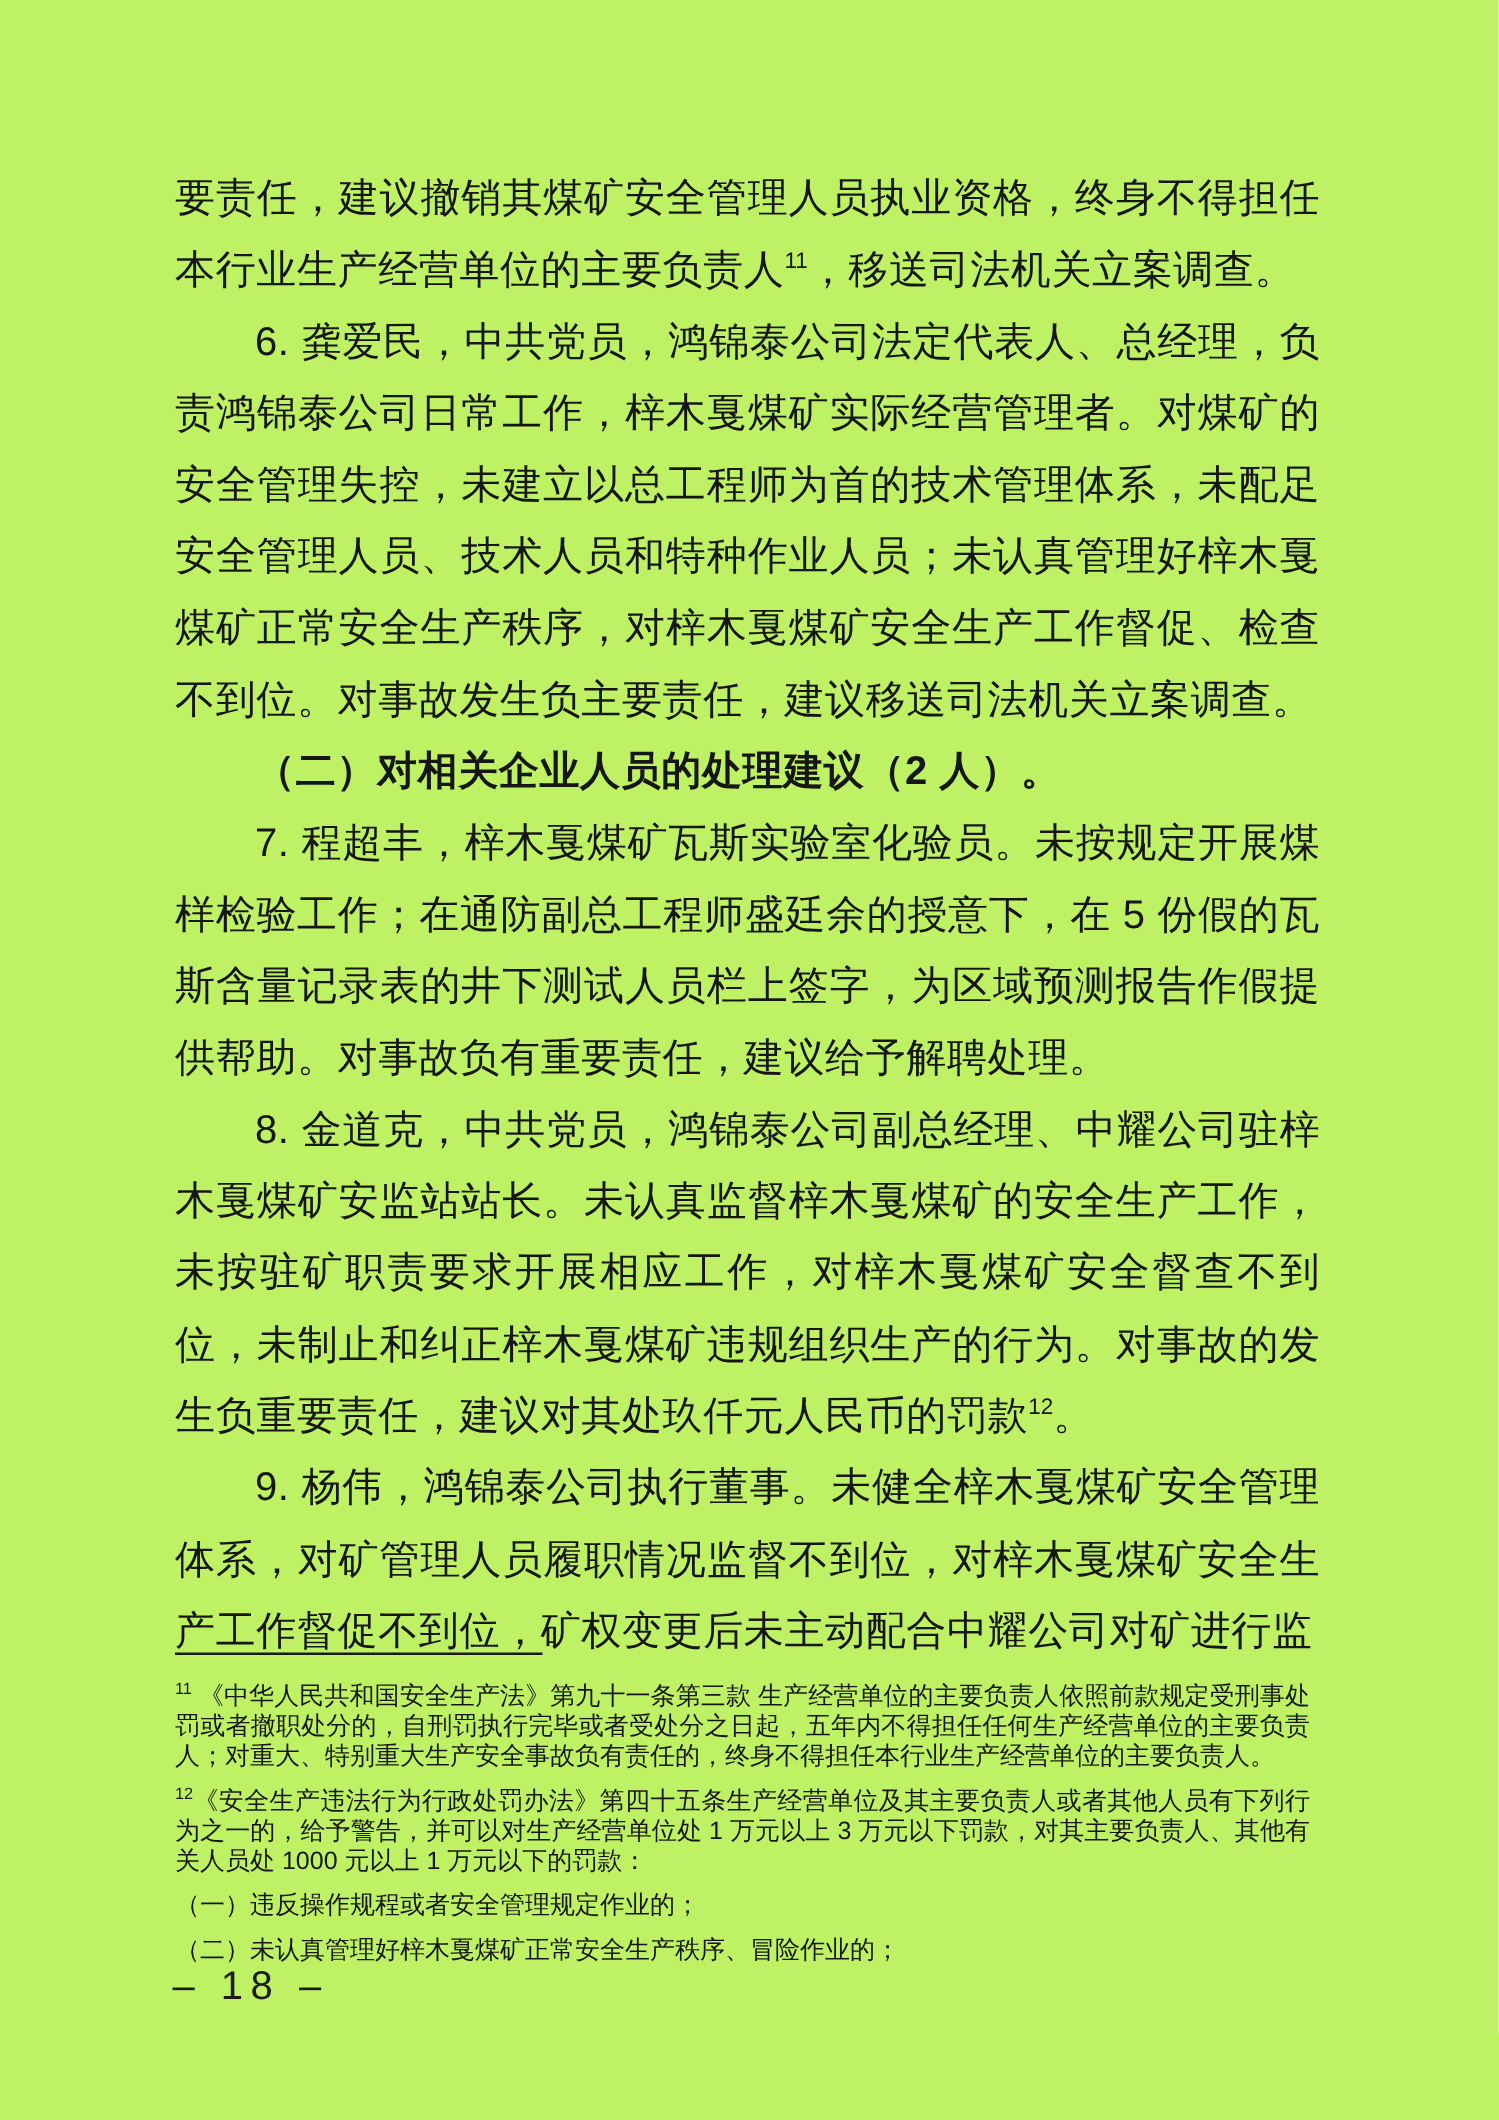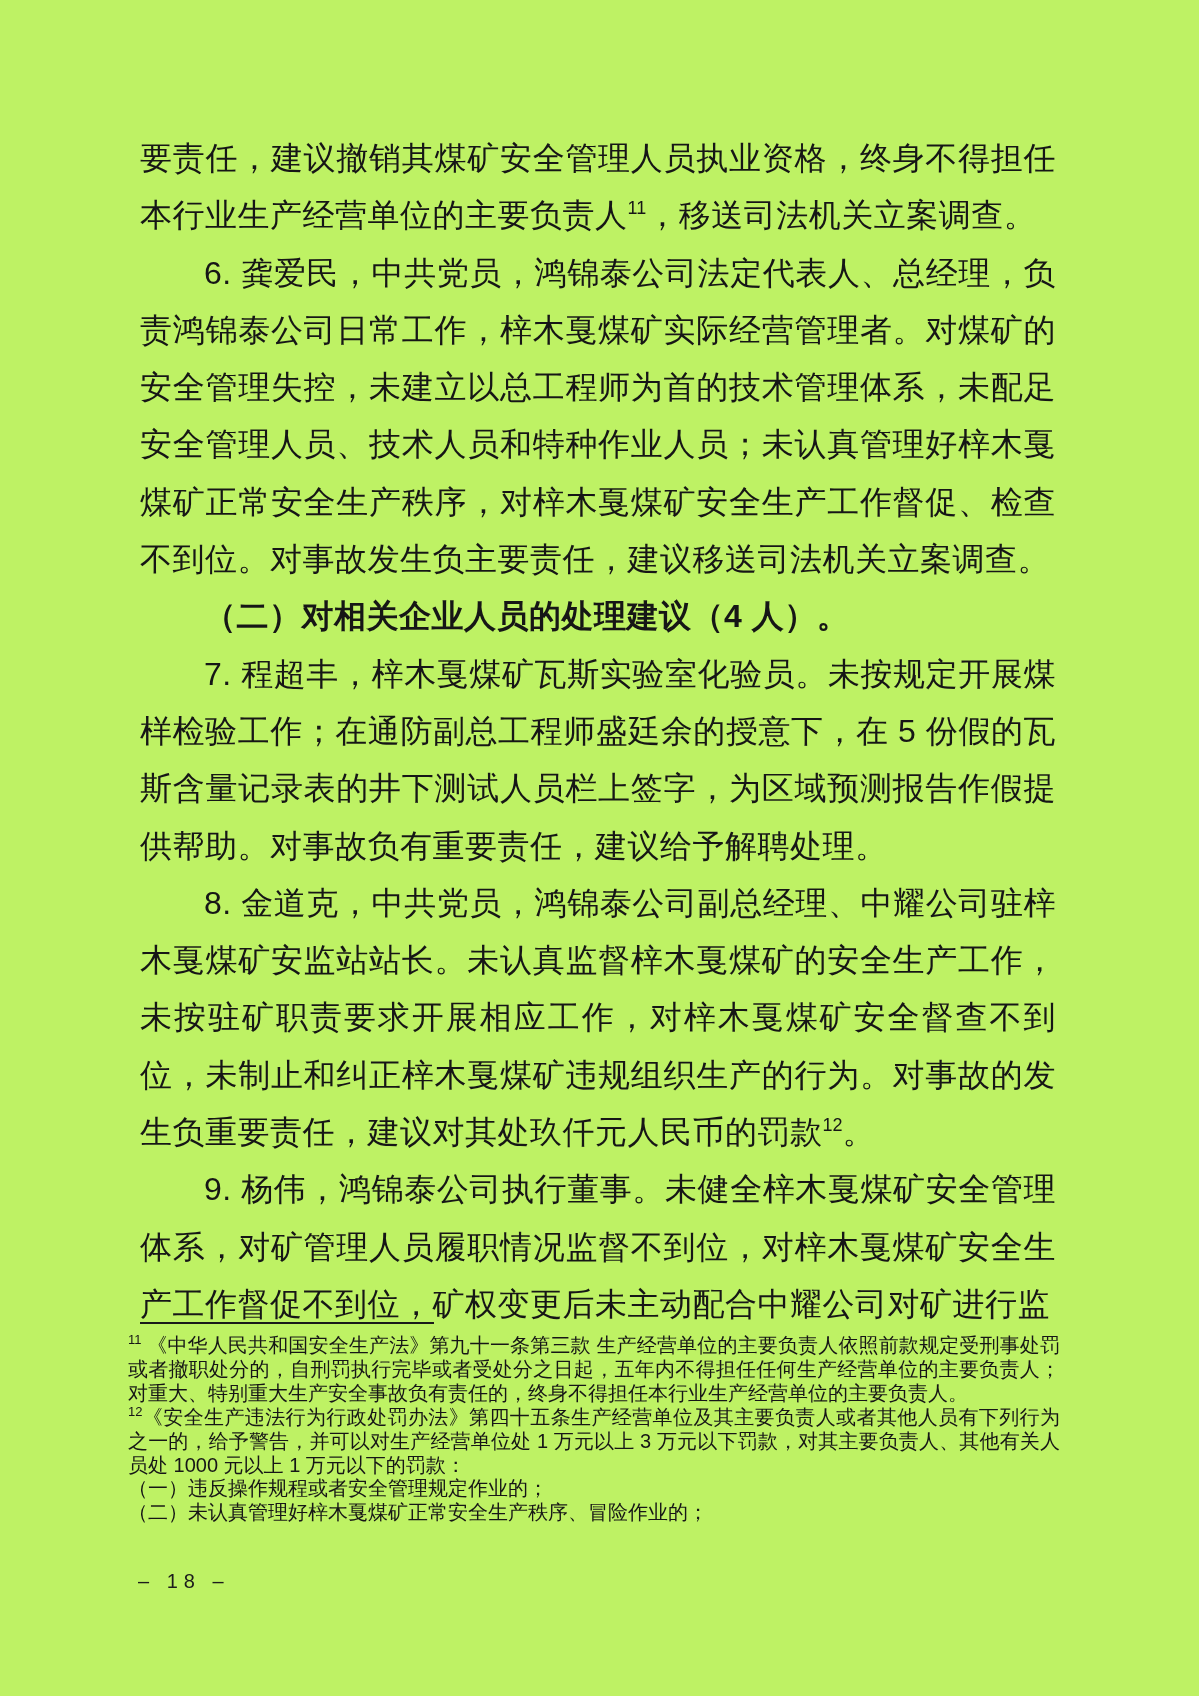--- a/index.html
+++ b/index.html
@@ -57,53 +57,53 @@
     position: absolute;
     left: 128px;
     top: 1334px;
     width: 932px;
     font-size: 20px;
     line-height: 23.9px;
     text-align: justify;
     text-align-last: left;
   }
   .footnote-block p {
-    margin: 0;
+    margin: 12px;
   }
   sup.fn-marker {
     font-size: 13px;
     line-height: 0;
     vertical-align: super;
   }
   .fn-item {
     text-align: center;
   }
   
   .page-number {
     position: absolute;
     left: 138px;
     top: 1570px;
-    font-size: 20px;
+    font-size: 32px;
     letter-spacing: 6px;
     color: #1c1c1c;
     text-align: right;
   }
 </style>
 </head>
 <body>
 
 <div id="page">
 
   <div class="text-block">
 
     <p class="no-indent"><span>要责任，建议撤销其煤矿安全管理人员执业资格，终身不得担任本行业生产经营单位的主要负责人</span><sup class="fn-ref">11</sup><span>，移送司法机关立案调查。</span></p>
 
     <p>6. 龚爱民，中共党员，鸿锦泰公司法定代表人、总经理，负责鸿锦泰公司日常工作，梓木戛煤矿实际经营管理者。对煤矿的安全管理失控，未建立以总工程师为首的技术管理体系，未配足安全管理人员、技术人员和特种作业人员；未认真管理好梓木戛煤矿正常安全生产秩序，对梓木戛煤矿安全生产工作督促、检查不到位。对事故发生负主要责任，建议移送司法机关立案调查。</p>
 
-    <p class="section-heading">（二）对相关企业人员的处理建议（4 人）。</p>
+    <p class="section-heading">（二）对相关企业人员的处理建议（2 人）。</p>
 
     <p>7. 程超丰，梓木戛煤矿瓦斯实验室化验员。未按规定开展煤样检验工作；在通防副总工程师盛廷余的授意下，在 5 份假的瓦斯含量记录表的井下测试人员栏上签字，为区域预测报告作假提供帮助。对事故负有重要责任，建议给予解聘处理。</p>
 
     <p><span>8. 金道克，中共党员，鸿锦泰公司副总经理、中耀公司驻梓木戛煤矿安监站站长。未认真监督梓木戛煤矿的安全生产工作，未按驻矿职责要求开展相应工作，对梓木戛煤矿安全督查不到位，未制止和纠正梓木戛煤矿违规组织生产的行为。对事故的发生负重要责任，建议对其处玖仟元人民币的罚款</span><sup class="fn-ref">12</sup><span>。</span></p>
 
     <p>9. 杨伟，鸿锦泰公司执行董事。未健全梓木戛煤矿安全管理体系，对矿管理人员履职情况监督不到位，对梓木戛煤矿安全生产工作督促不到位，矿权变更后未主动配合中耀公司对矿进行监</p>
 
   </div>
 
   <div class="footnote-separator"></div>

